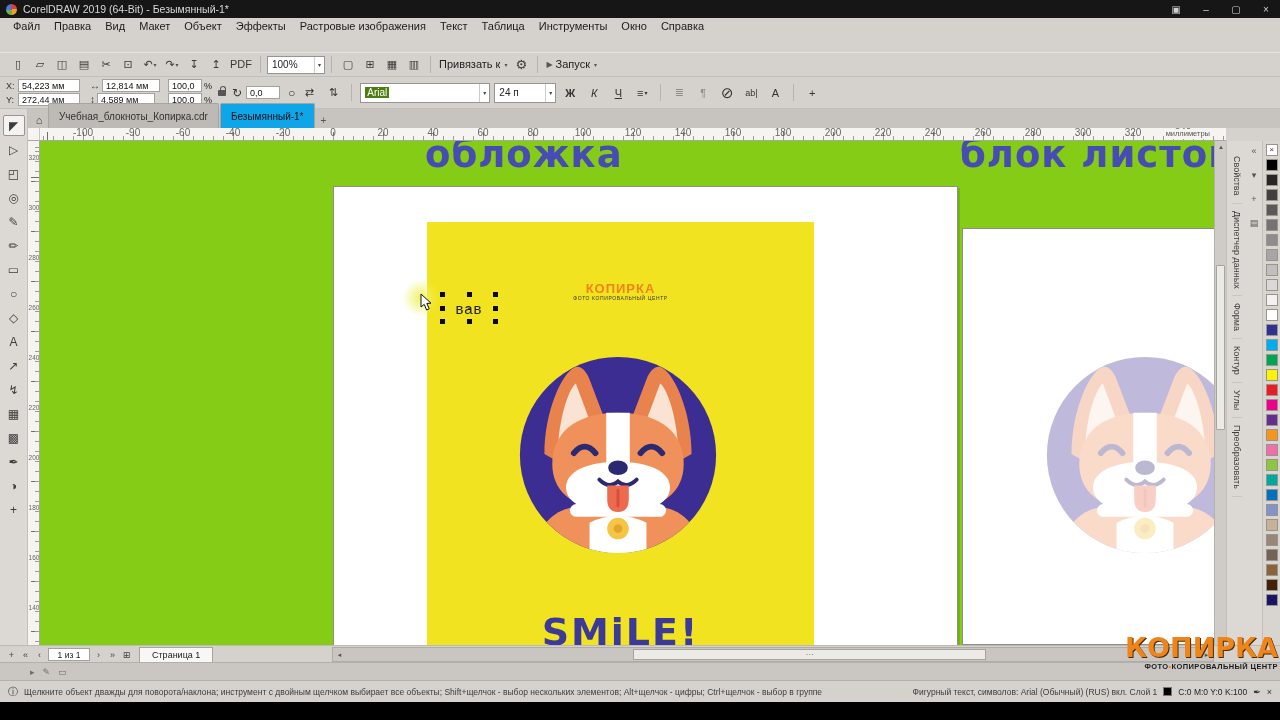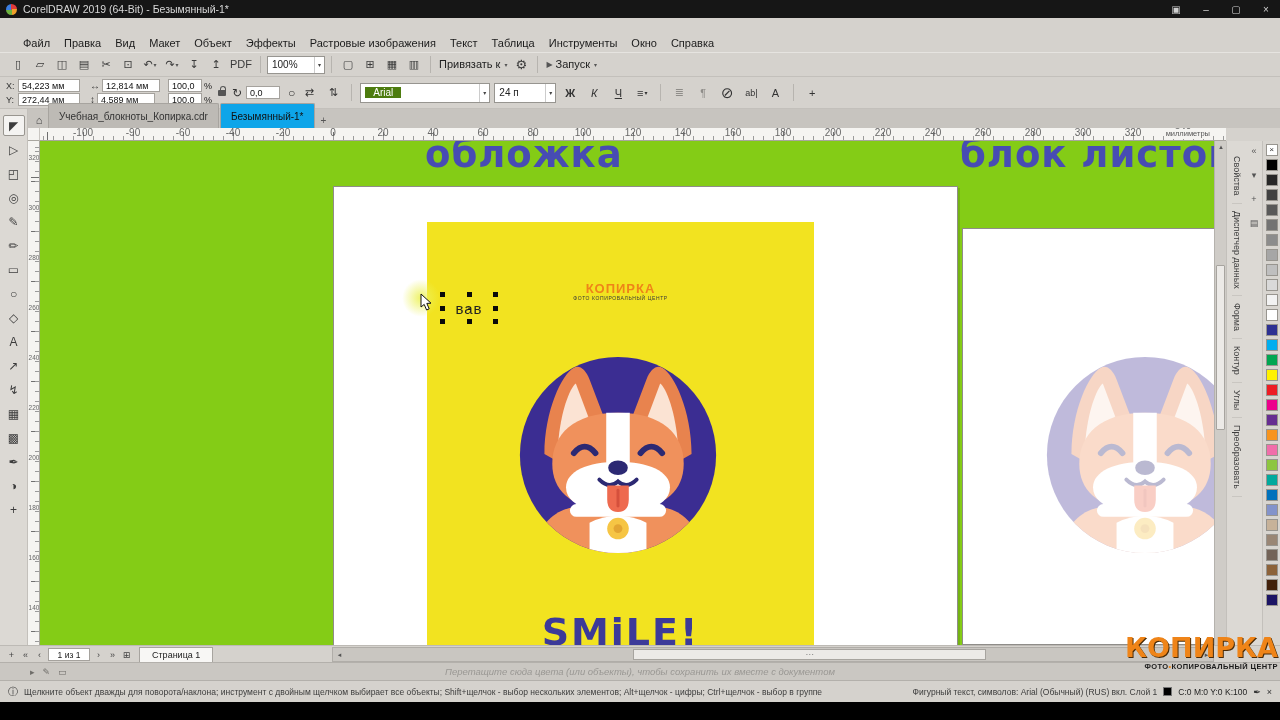--- a/index.html
+++ b/index.html
@@ -6,21 +6,21 @@
   html,body{width:1280px;height:720px;overflow:hidden;background:#000}
   #app{position:absolute;left:0;top:0;width:1280px;height:702px;background:#d5d2cd;overflow:hidden}
 
   
   #titlebar{position:absolute;left:0;top:0;width:1280px;height:18px;background:#161616;color:#d8d8d8;display:flex;align-items:center;padding:0 6px;gap:6px;font-size:10.5px}
   #titlebar .appicon{width:11px;height:11px;border-radius:50%;background:conic-gradient(#e23a3a 0 25%,#f0a02a 25% 50%,#6cb33f 50% 75%,#3a7ee2 75%);flex:none}
   #titlebar .winbtns{margin-left:auto;display:flex;gap:14px}
   #titlebar .wb{font-size:10px;color:#cfcfcf;width:16px;text-align:center}
 
   
-  #menubar{position:absolute;left:0;top:18px;width:1280px;height:34px;background:#d5d2cd;display:flex;align-items:flex-end;padding:0 16px}
+  #menubar{position:absolute;left:0;top:18px;width:1280px;height:34px;background:#d5d2cd;display:flex;padding:0 6px}
   .mitem{font-size:11px;color:#1b1b1b;padding:2px 7px 3px}
 
   
   #stdbar{position:absolute;left:0;top:52px;width:1280px;height:25px;background:#d5d2cd;border-top:1px solid #e6e4e0;border-bottom:1px solid #c3c0bb;display:flex;align-items:center;padding:0 8px;gap:2px}
   .tbtn{height:20px;min-width:20px;display:inline-flex;align-items:center;justify-content:center;font-size:11px;color:#3a3a3a;border-radius:2px;padding:0 2px;line-height:1}
   .tbtn .arr{font-size:6px;margin-left:1px;color:#555;display:none}
   .tbtn.has-arrow .arr{display:inline}
   .vsep{width:1px;height:17px;background:#b7b4af;margin:0 4px;flex:none}
   .combo{height:18px;background:#fff;border:1px solid #979590;display:flex;align-items:center;font-size:10px;color:#222;padding:0 0 0 4px}
   .combo .carr{margin-left:auto;font-size:6px;color:#444;border-left:1px solid #ccc;padding:0 3px;align-self:stretch;display:flex;align-items:center}
@@ -30,21 +30,21 @@
   #propbar{position:absolute;left:0;top:77px;width:1280px;height:32px;background:#d5d2cd;border-bottom:1px solid #c3c0bb;display:flex;align-items:center;padding:0 6px;gap:4px;font-size:9px;color:#222}
   .stack{display:flex;flex-direction:column;gap:1px}
   .frow{display:flex;align-items:center;gap:2px}
   .mfield{height:13px;background:#fff;border:1px solid #a5a29d;display:flex;align-items:center;padding:0 3px;font-size:9px;color:#111;white-space:nowrap}
   .tinylbl{font-size:9px;width:10px;color:#333}
   .icn{font-size:10px;color:#333}
   .lock{position:relative;width:8px;height:6px;background:#555;border-radius:1px;margin:0 2px}
   .lock::before{content:"";position:absolute;top:-4px;left:1.5px;width:4px;height:4px;border:1.5px solid #555;border-bottom:none;border-radius:3px 3px 0 0}
   .pbtn{height:20px;min-width:20px;display:inline-flex;align-items:center;justify-content:center;font-size:11px;color:#333;border-radius:2px;padding:0 2px}
   .pbtn.dim{color:#8f8d89}
-  .selhl{background:#4d7c0f;color:#fff;padding:0 8px}
+  .selhl{background:#4d7c0f;color:#fff;padding:0 2px}
 
   
   #toolbox{position:absolute;left:0;top:109px;width:28px;height:553px;background:#dcd9d4;display:flex;flex-direction:column;align-items:center;padding-top:6px;gap:3px;border-right:1px solid #c3c0bb}
   .tool{width:22px;height:21px;display:flex;align-items:center;justify-content:center;font-size:12px;color:#3c3c3c;border-radius:2px;flex:none}
   .tool.selected{background:#f4f3f1;border:1px solid #98958f}
   .tool:first-child .g{display:inline-block;transform:rotate(0deg)}
 
   #tabbar{position:absolute;left:28px;top:109px;width:1252px;height:19px;background:#c7c4bf;display:flex;align-items:flex-end;padding-left:2px}
   .home{width:18px;height:17px;display:flex;align-items:center;justify-content:center;font-size:11px;color:#444}
   .dtab{height:17px;padding:12px 10px;font-size:10px;display:flex;align-items:center;background:#bdbab5;border:1px solid #a7a49f;border-bottom:none;color:#333;margin-right:1px;border-radius:2px 2px 0 0;white-space:nowrap}
@@ -614,21 +614,20 @@
       <span class="sarr" style="right:0">▸</span>
     </div>
   </div>
 
   <div id="hintbar">
     <span class="licons">
       <span>▸</span>
       <span>✎</span>
       <span>▭</span>
     </span>
-    <span class="hint">Перетащите сюда цвета (или объекты), чтобы сохранить их вместе с документом</span>
   </div>
 
   <div id="statusbar">
     <span class="sicon">ⓘ</span>
     <span class="shint">Щелкните объект дважды для поворота/наклона; инструмент с двойным щелчком выбирает все объекты; Shift+щелчок - выбор нескольких элементов; Alt+щелчок - цифры; Ctrl+щелчок - выбор в группе</span>
     <span class="rgrp">
       <span class="objinfo">Фигурный текст, символов: Arial (Обычный) (RUS) вкл. Слой 1</span>
       <span class="chip"></span>
       <span class="fill">C:0 M:0 Y:0 K:100</span>
       <span class="oicn">✒</span>

